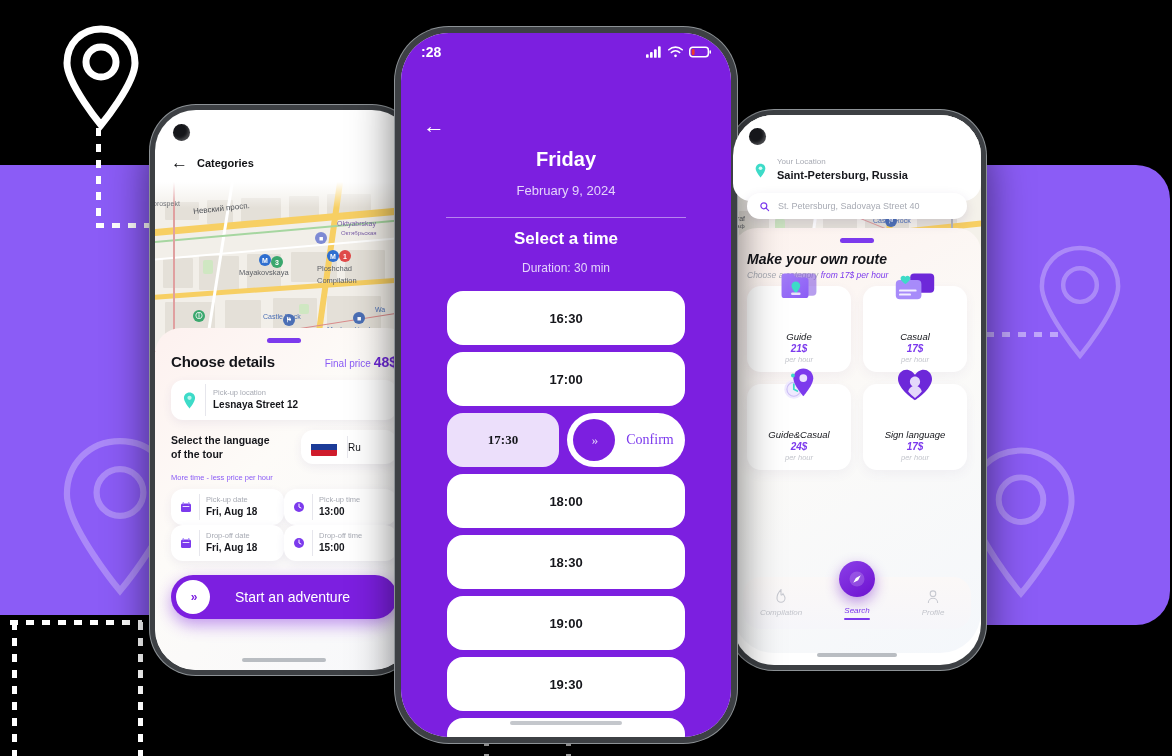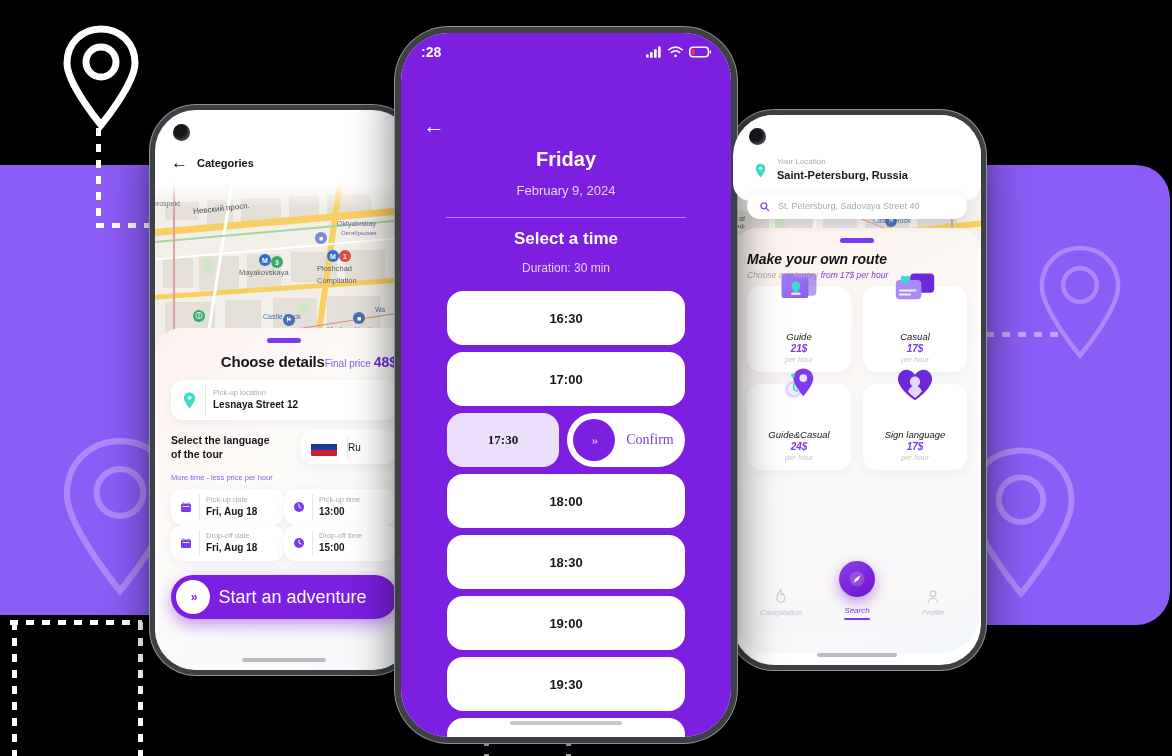--- a/index.html
+++ b/index.html
@@ -56,21 +56,21 @@
   .card{background:#fff;border-radius:12px;box-shadow:0 3px 10px rgba(80,60,140,.08);}
   .fieldlabel{font-size:7.5px;color:#a8abb4;line-height:1.1;}
   .fieldvalue{font-size:10px;font-weight:bold;color:#15161b;line-height:1.3;}
   .vline{width:1px;background:#e6e6ec;align-self:stretch;margin:4px 7px 4px 0;}
   .langtitle{font-size:10.5px;font-weight:bold;color:#15161b;line-height:1.35;}
   .hint{font-size:7.5px;color:#8b5cf6;}
   .cta{display:flex;align-items:center;background:#7c1fe0;border-radius:26px;height:44px;
     box-shadow:0 6px 16px rgba(124,31,224,.45);}
   .cta .knob{width:34px;height:34px;border-radius:50%;background:#fff;margin-left:5px;display:flex;align-items:center;justify-content:center;
     color:#7c1fe0;font-size:12px;font-weight:bold;letter-spacing:-2px;}
-  .cta .txt{flex:1;text-align:center;color:#fff;font-size:18px;margin-right:22px;}
+  .cta .txt{flex:1;text-align:center;color:#fff;font-size:14px;margin-right:22px;}
 
   
   .cscreen{background:#7c1fe0;position:absolute;inset:0;}
   .statusbar{position:absolute;left:0;right:0;top:0;height:34px;display:flex;align-items:center;justify-content:space-between;padding:2px 20px;}
   .clock{color:#fff;font-size:14px;font-weight:bold;}
   .sysicons{display:flex;align-items:center;gap:6px;}
   .backarrow{position:absolute;left:22px;top:82px;color:#fff;font-size:22px;line-height:1;cursor:pointer;}
   .cday{position:absolute;left:0;right:0;top:115px;text-align:center;color:#fff;font-size:20px;font-weight:bold;}
   .cdate{position:absolute;left:0;right:0;top:150px;text-align:center;color:#e4d3fb;font-size:13px;}
   .cdiv{position:absolute;left:45px;right:45px;top:184px;height:1px;background:rgba(255,255,255,.45);}
@@ -206,21 +206,21 @@
         <div class="lbl blue" style="left:172px;top:144px;">Moskovskiy vk</div>
         <div class="lbl org" style="left:2px;top:172px;">El Copitas</div>
         <div class="lbl blue" style="left:220px;top:124px;">Wa</div>
         <div class="fadetop"></div>
         <div class="fadebot"></div>
       </div>
 
       <div class="sheet" style="top:218px;">
         <div class="grabber"></div>
 
-        <div style="display:flex;align-items:baseline;justify-content:flex-end;padding:10px 16px 0;margin-left:24px;">
+        <div style="display:flex;align-items:baseline;justify-content:space-between;padding:10px 16px 0;">
           <h2>Choose details</h2>
           <div class="finalprice">
             <span>Final price</span>
             <b>48$</b>
           </div>
         </div>
 
         <div class="card" style="margin:10px 16px 0;height:40px;display:flex;align-items:center;">
           <svg width="13" height="17" viewBox="0 0 24 32" style="margin:0 9px 0 12px;">
             <path d="M12 1C6 1 1.5 5.6 1.5 11.4 1.5 19 12 31 12 31S22.5 19 22.5 11.4C22.5 5.6 18 1 12 1z" fill="#3ddbc8"></path>

